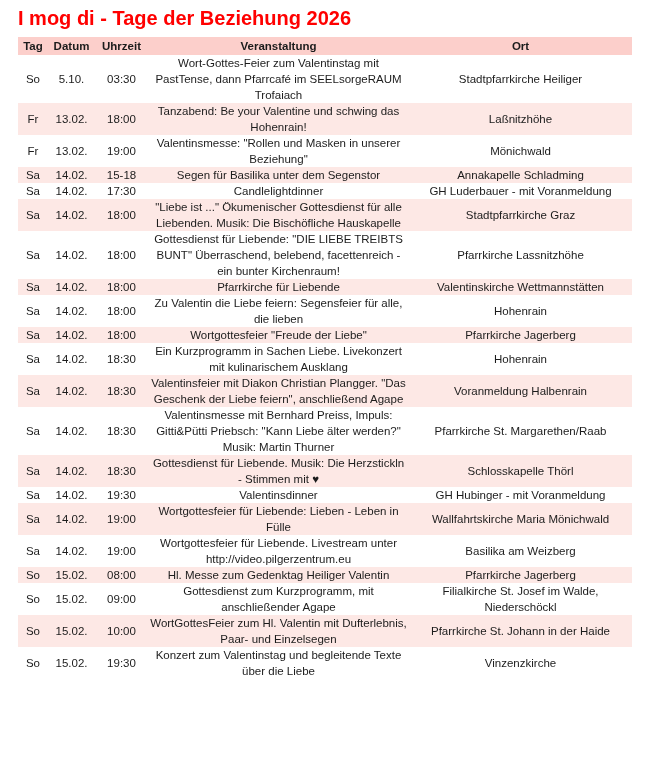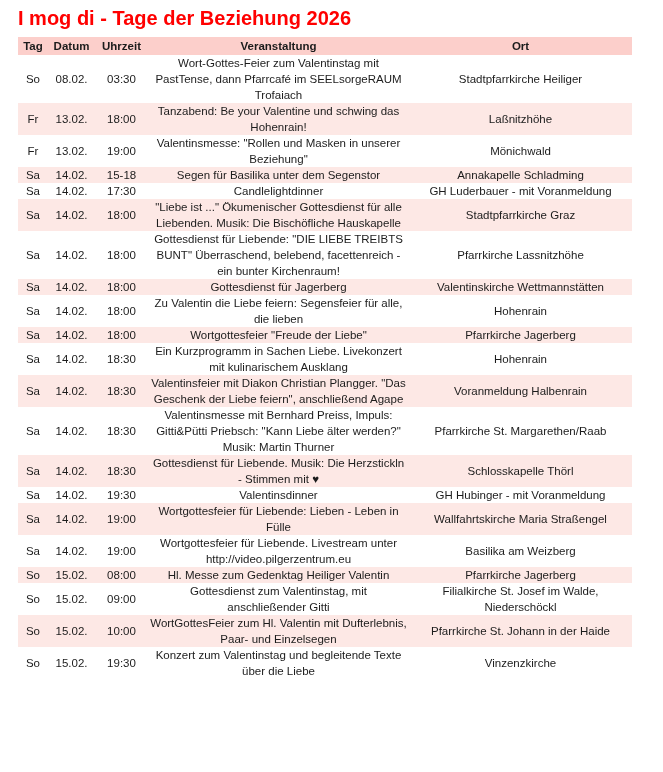--- a/index.html
+++ b/index.html
@@ -68,21 +68,21 @@
           <th class="al">Tag</th>
           <th class="ac">Datum</th>
           <th class="ac">Uhrzeit</th>
           <th class="ac">Veranstaltung</th>
           <th class="ac">Ort</th>
         </tr>
     </thead>
     <tbody>
         <tr>
           <td class="al">So</td>
-          <td class="ac">08.02.</td>
+          <td class="ac">5.10.</td>
           <td class="ac">03:30</td>
           <td class="ac">Wort-Gottes-Feier zum Valentinstag mit PastTense, dann Pfarrcafé im SEELsorgeRAUM Trofaiach</td>
           <td class="al">Stadtpfarrkirche Heiliger</td>
         </tr>
         <tr>
           <td class="al">Fr</td>
           <td class="ac">13.02.</td>
           <td class="ac">18:00</td>
           <td class="ac">Tanzabend: Be your Valentine und schwing das Hohenrain!</td>
           <td class="al">Laßnitzhöhe</td>
@@ -119,21 +119,21 @@
           <td class="al">Sa</td>
           <td class="ac">14.02.</td>
           <td class="ac">18:00</td>
           <td class="ac">Gottesdienst für Liebende: "DIE LIEBE TREIBTS BUNT" Überraschend, belebend, facettenreich - ein bunter Kirchenraum!</td>
           <td class="al">Pfarrkirche Lassnitzhöhe</td>
         </tr>
         <tr>
           <td class="al">Sa</td>
           <td class="ac">14.02.</td>
           <td class="ac">18:00</td>
-          <td class="ac">Gottesdienst für Jagerberg</td>
+          <td class="ac">Pfarrkirche für Liebende</td>
           <td class="al">Valentinskirche Wettmannstätten</td>
         </tr>
         <tr>
           <td class="al">Sa</td>
           <td class="ac">14.02.</td>
           <td class="ac">18:00</td>
           <td class="ac">Zu Valentin die Liebe feiern: Segensfeier für alle, die lieben</td>
           <td class="al">Hohenrain</td>
         </tr>
         <tr>
@@ -176,41 +176,41 @@
           <td class="ac">14.02.</td>
           <td class="ac">19:30</td>
           <td class="ac">Valentinsdinner</td>
           <td class="al">GH Hubinger - mit Voranmeldung</td>
         </tr>
         <tr>
           <td class="al">Sa</td>
           <td class="ac">14.02.</td>
           <td class="ac">19:00</td>
           <td class="ac">Wortgottesfeier für Liebende: Lieben - Leben in Fülle</td>
-          <td class="al">Wallfahrtskirche Maria Straßengel</td>
+          <td class="al">Wallfahrtskirche Maria Mönichwald</td>
         </tr>
         <tr>
           <td class="al">Sa</td>
           <td class="ac">14.02.</td>
           <td class="ac">19:00</td>
           <td class="ac">Wortgottesfeier für Liebende. Livestream unter http://video.pilgerzentrum.eu</td>
           <td class="al">Basilika am Weizberg</td>
         </tr>
         <tr>
           <td class="al">So</td>
           <td class="ac">15.02.</td>
           <td class="ac">08:00</td>
           <td class="ac">Hl. Messe zum Gedenktag Heiliger Valentin</td>
           <td class="al">Pfarrkirche Jagerberg</td>
         </tr>
         <tr>
           <td class="al">So</td>
           <td class="ac">15.02.</td>
           <td class="ac">09:00</td>
-          <td class="ac">Gottesdienst zum Valentinstag, mit anschließender Gitti</td>
+          <td class="ac">Gottesdienst zum Kurzprogramm, mit anschließender Agape</td>
           <td class="al">Filialkirche St. Josef im Walde, Niederschöckl</td>
         </tr>
         <tr>
           <td class="al">So</td>
           <td class="ac">15.02.</td>
           <td class="ac">10:00</td>
           <td class="ac">WortGottesFeier zum Hl. Valentin mit Dufterlebnis, Paar- und Einzelsegen</td>
           <td class="al">Pfarrkirche St. Johann in der Haide</td>
         </tr>
         <tr>

